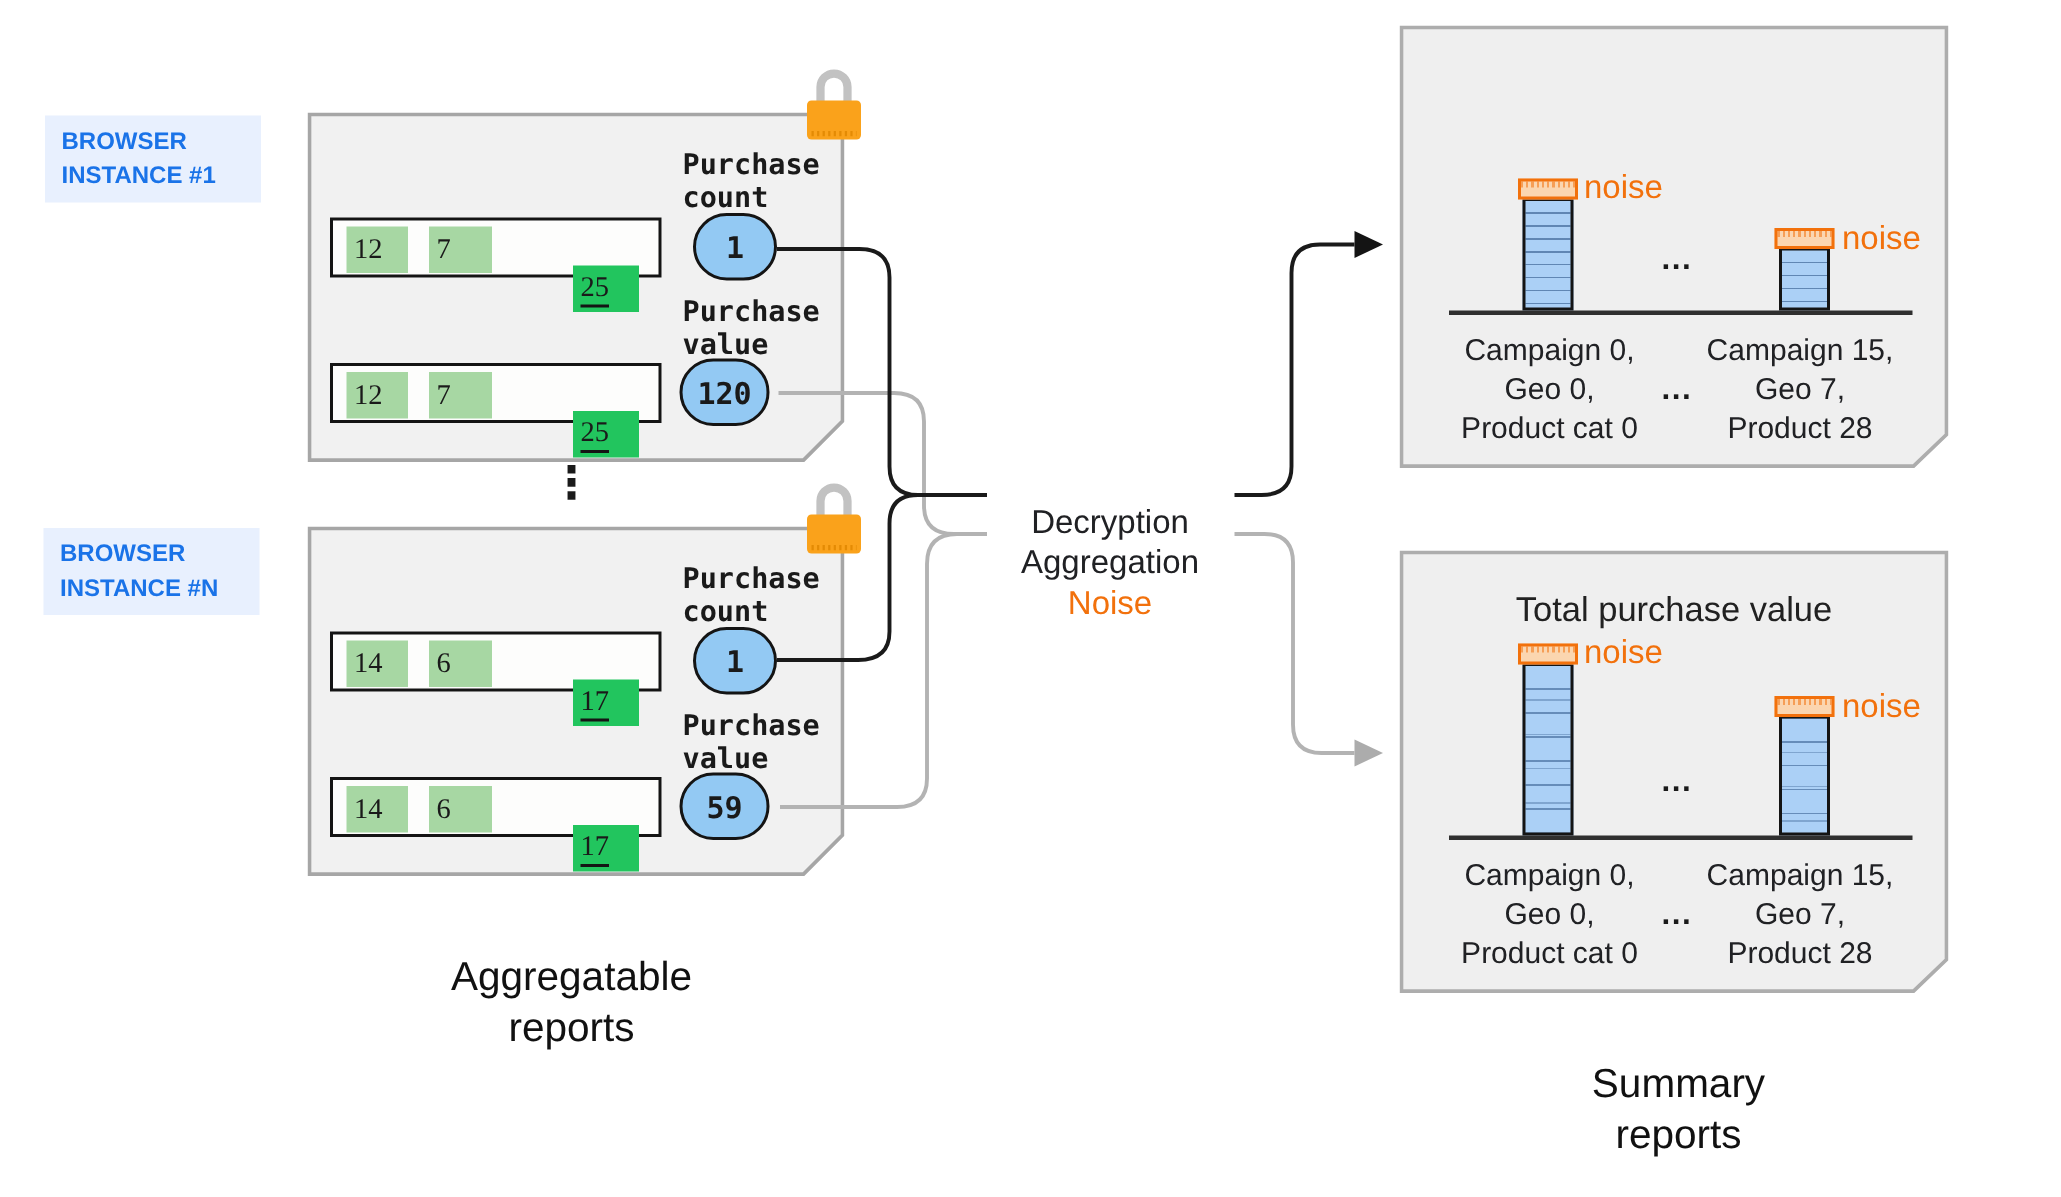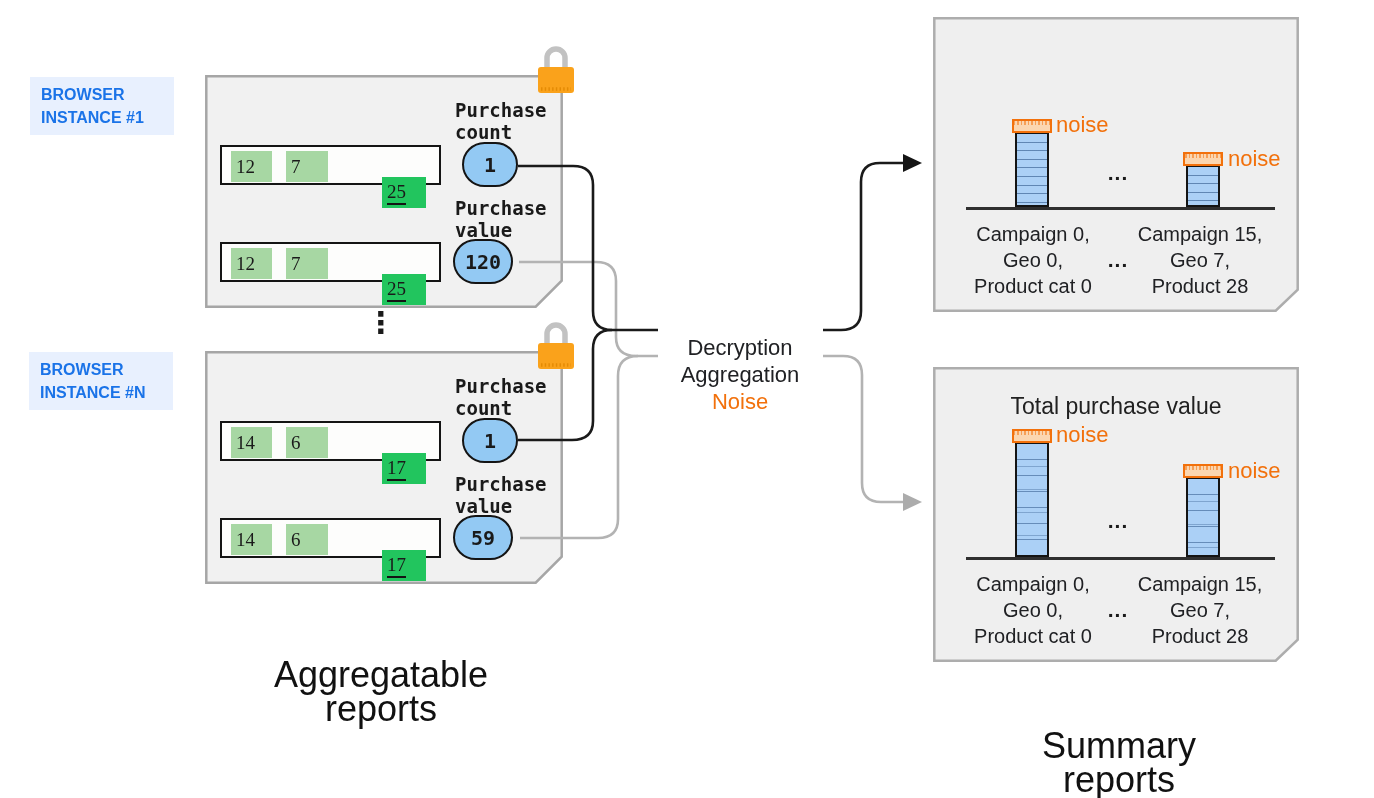--- a/index.html
+++ b/index.html
@@ -83,21 +83,21 @@
       repeating-linear-gradient(90deg, rgba(242,113,12,0.55) 0 1.5px, rgba(0,0,0,0) 1.5px 3.5px)
       top left / 100% 4px no-repeat, #FBD6B0;
   }
   .noise-lbl { position:absolute; font-size:22px; line-height:24px; color:#F2710C; }
   .h-ellipsis { position:absolute; left:160px; width:50px; text-align:center;
     font-weight:bold; font-size:21px; letter-spacing:1px; color:#1a1a1a; }
   .cat { position:absolute; width:184px; text-align:center; font-size:20px;
     line-height:26px; color:#202124; top:204px; }
 
   .caption { position:absolute; width:250px; text-align:center;
-    font-size:36px; line-height:34px; color:#111111;margin-top:24px; }
+    font-size:27px; line-height:34px; color:#111111; }
 
   .overlay { position:absolute; left:0; top:0; pointer-events:none; z-index:6; }
   .card, .sbox { z-index:2; }
 </style>
 </head>
 <body>
 
 <div id="stage">
 
   <div class="abs badge" style="left:30px; top:77px;">

